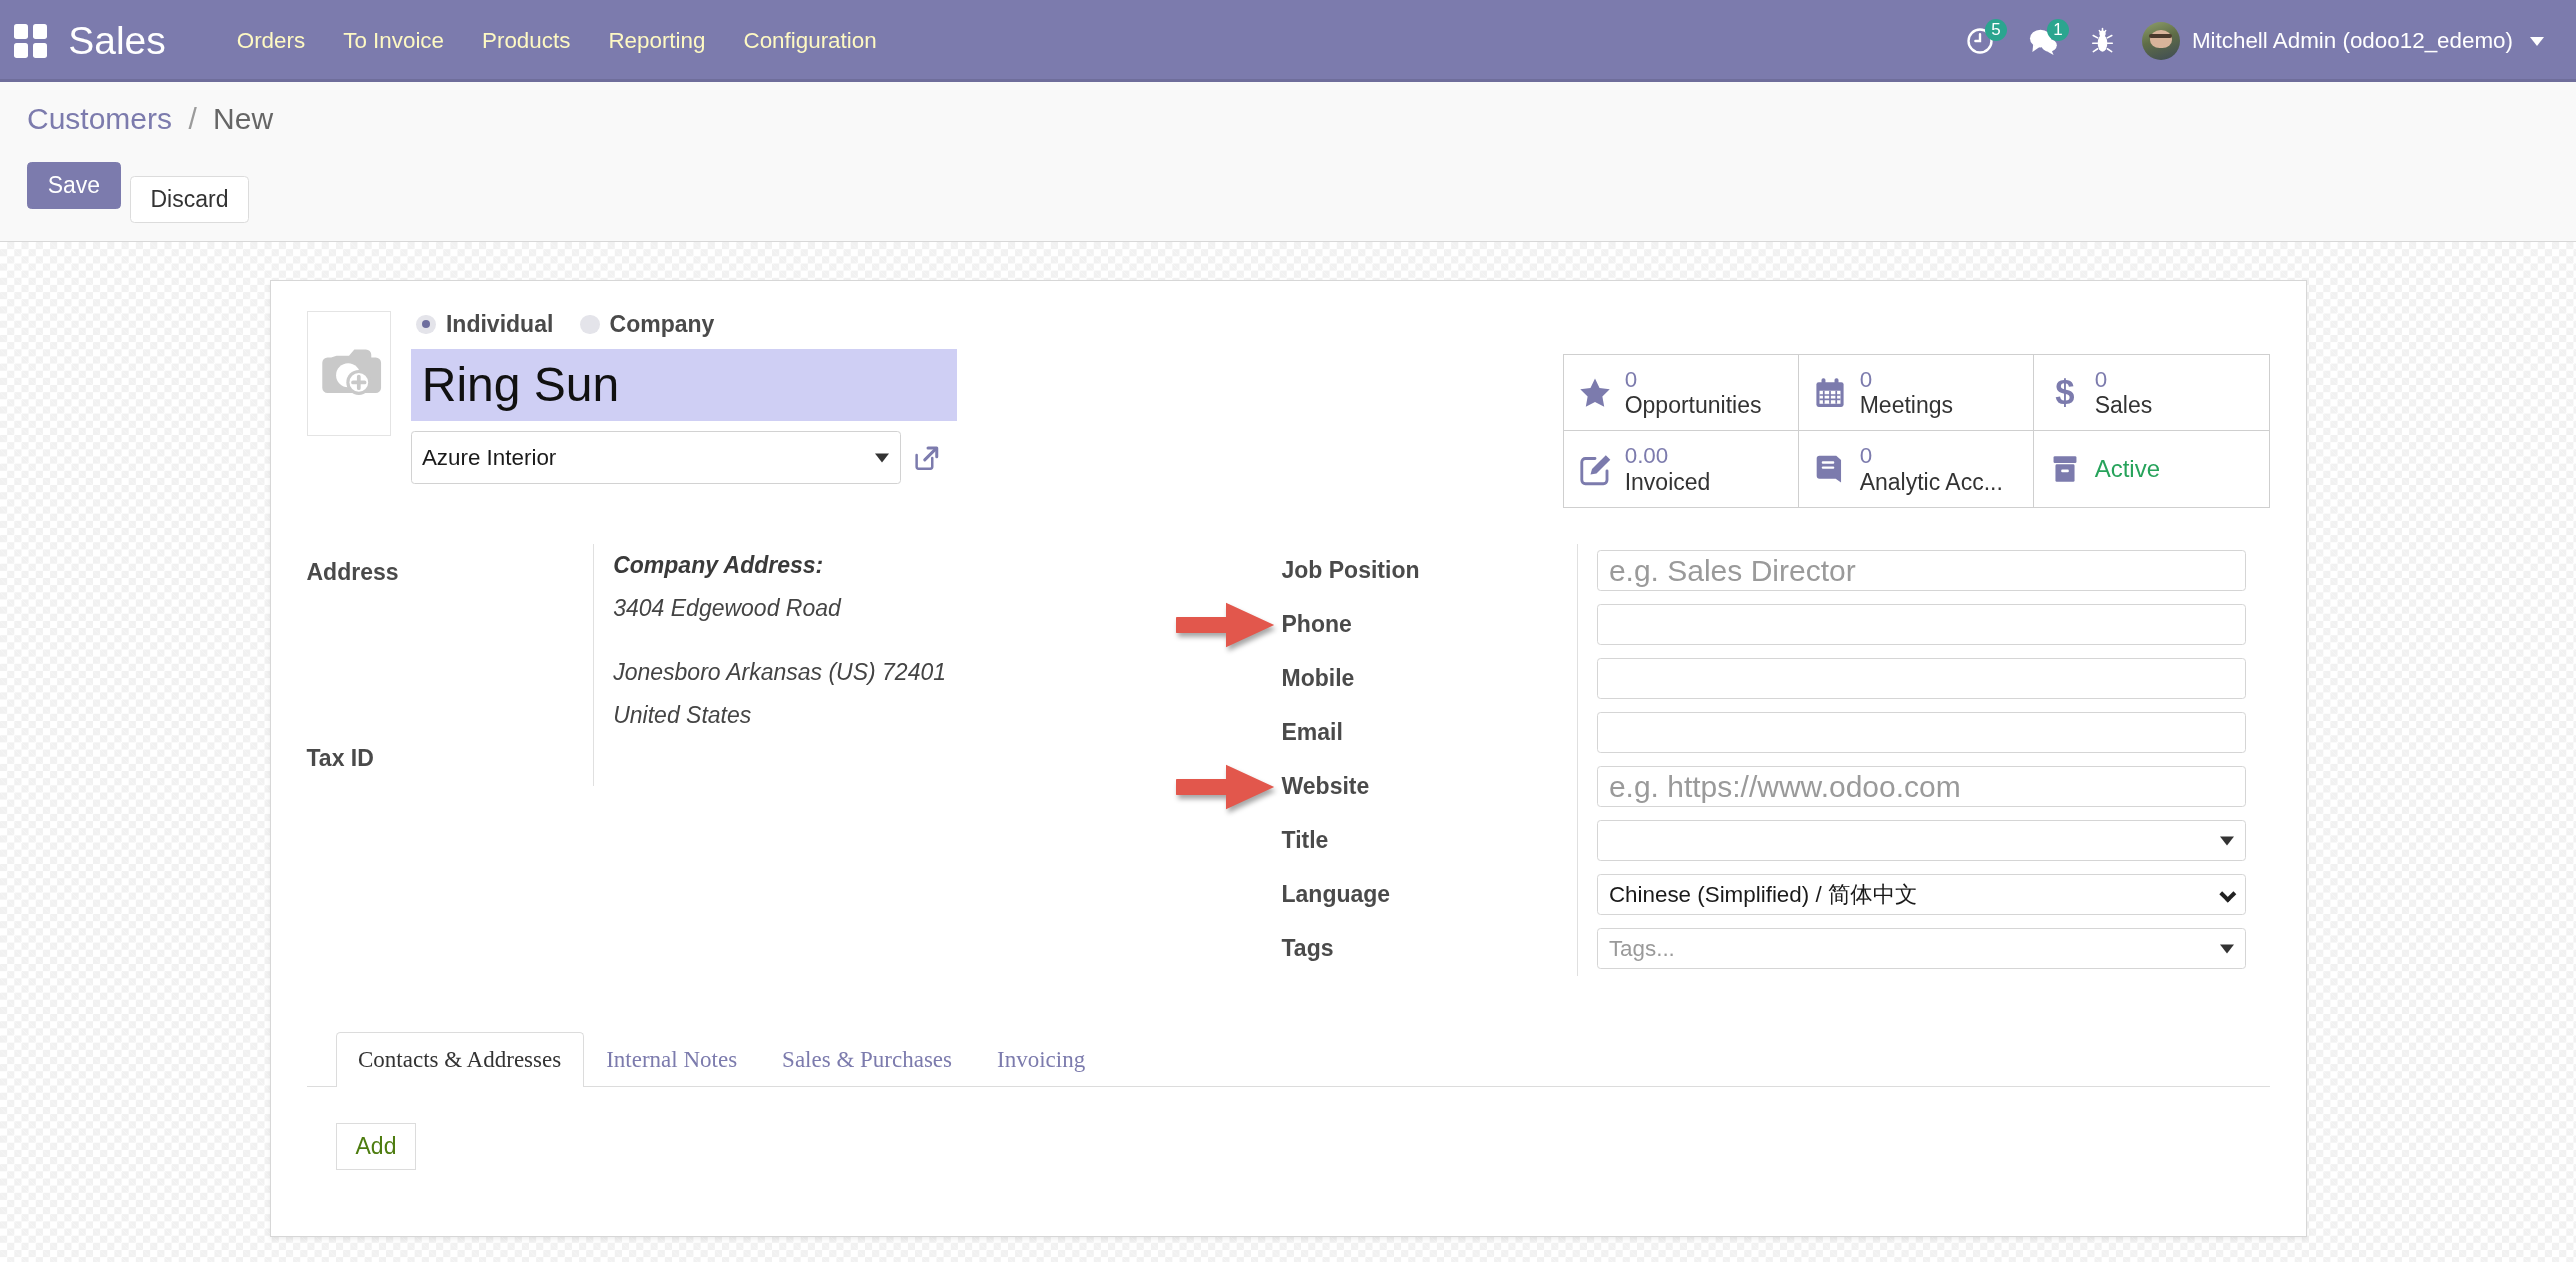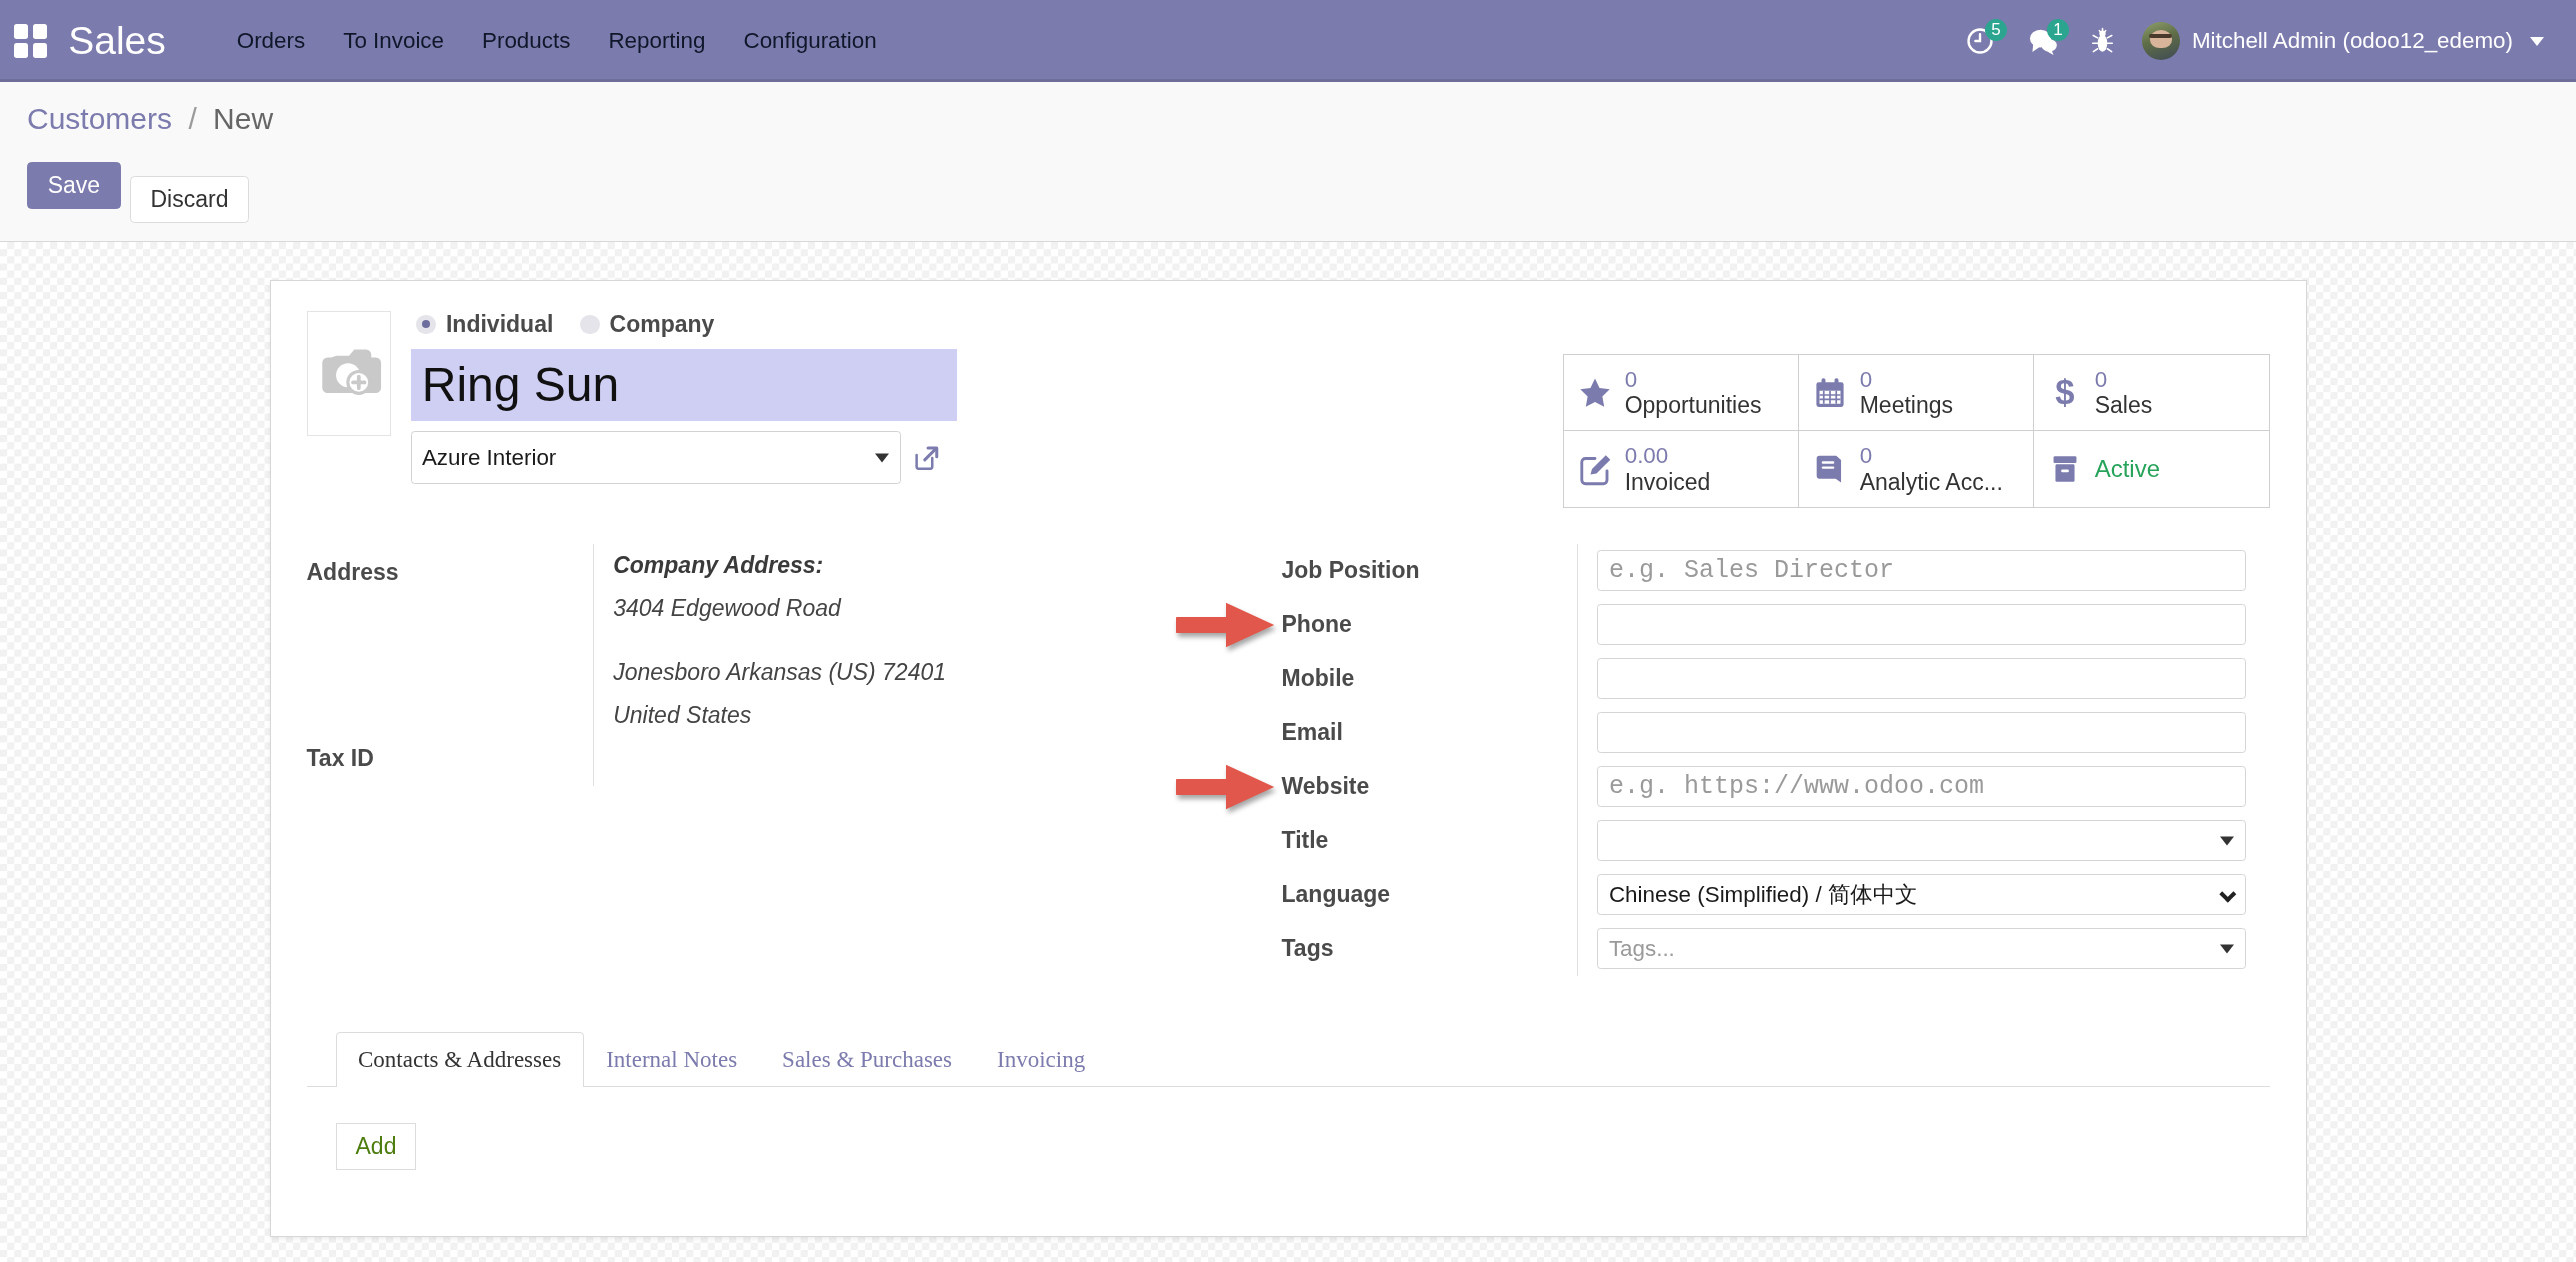--- a/index.html
+++ b/index.html
@@ -58,21 +58,21 @@
     cursor: pointer;
     white-space: nowrap;
   }
 
   .nav-menu {
     display: flex;
     align-items: center;
     gap: 0px;
   }
   .nav-menu .nav-item {
-    color: #0f172a;
+    color: #fef9c3;
     font-size: 22.4px;
     padding: 10.7px 19px;
     cursor: pointer;
     white-space: nowrap;
   }
 
   .nav-right {
     margin-left: auto;
     display: flex;
     align-items: center;
@@ -433,22 +433,22 @@
     height: 54px;
     display: flex;
     align-items: center;
   }
   .inp {
     width: 649px;
     height: 41px;
     border: 0.9px solid #d5d5d5;
     border-radius: 3.6px;
     background: #ffffff;
-    font-family: Liberation Mono, monospace;
-    font-size: 25px;
+    font-family: Liberation Sans, sans-serif;
+    font-size: 30px;
     color: #1a1a1a;
     padding: 0 10.7px;
     outline: none;
   }
   .inp::placeholder { color: #9a9a9a; }
   .sel-wrap {
     width: 649px;
     height: 41px;
     border: 0.9px solid #d5d5d5;
     border-radius: 3.6px;

